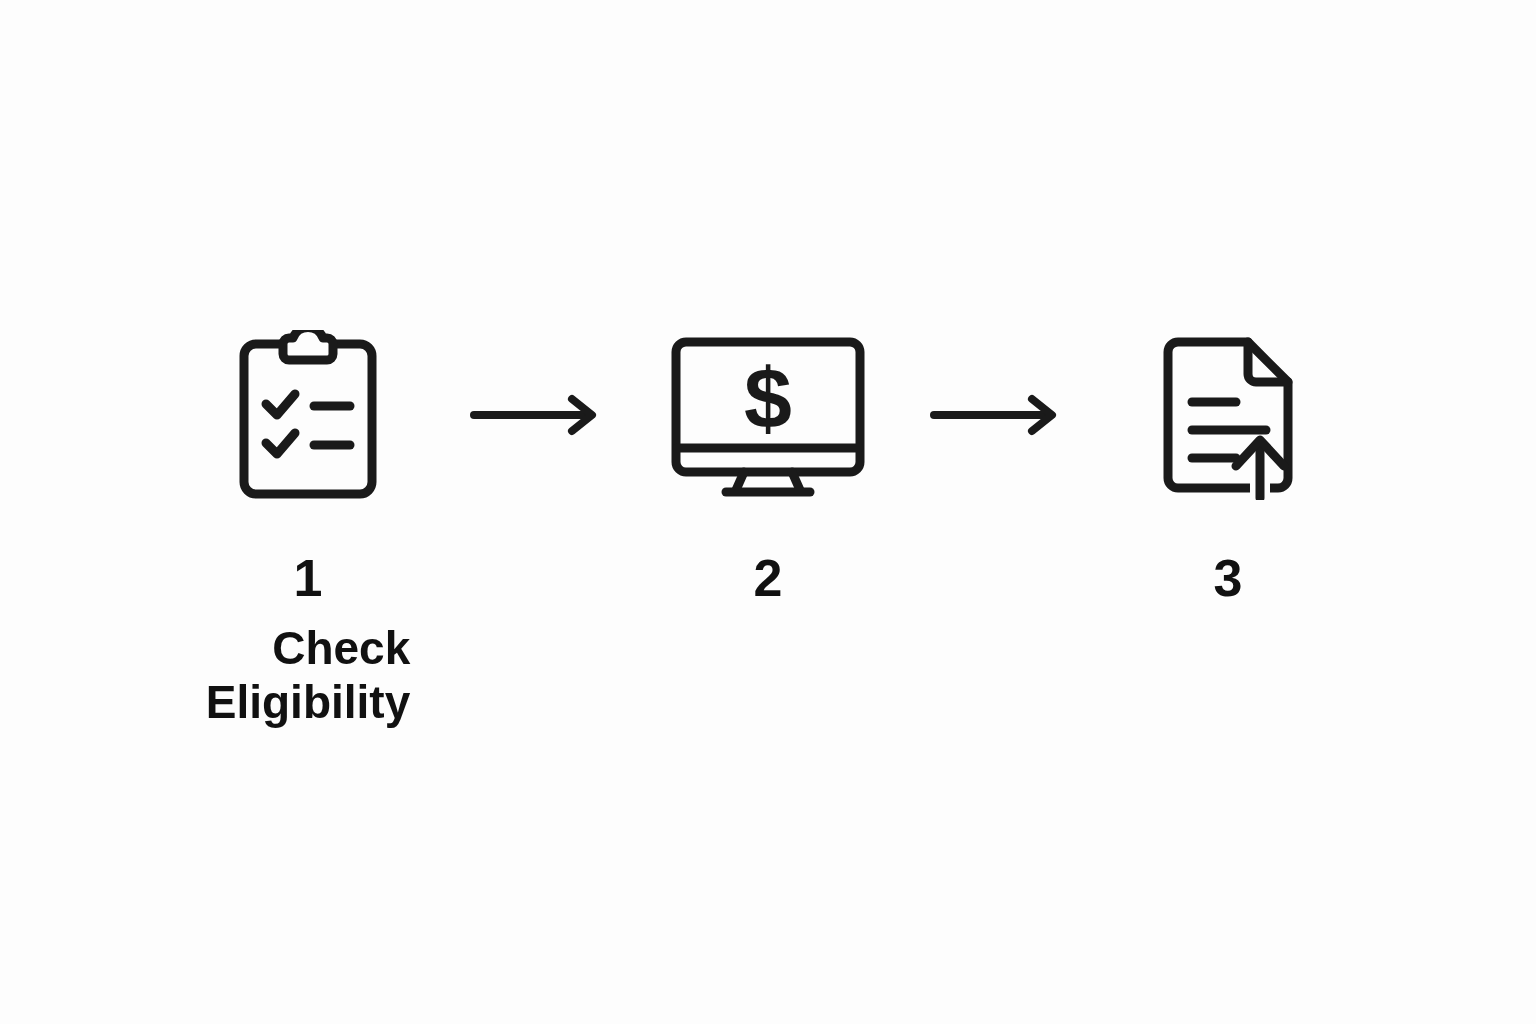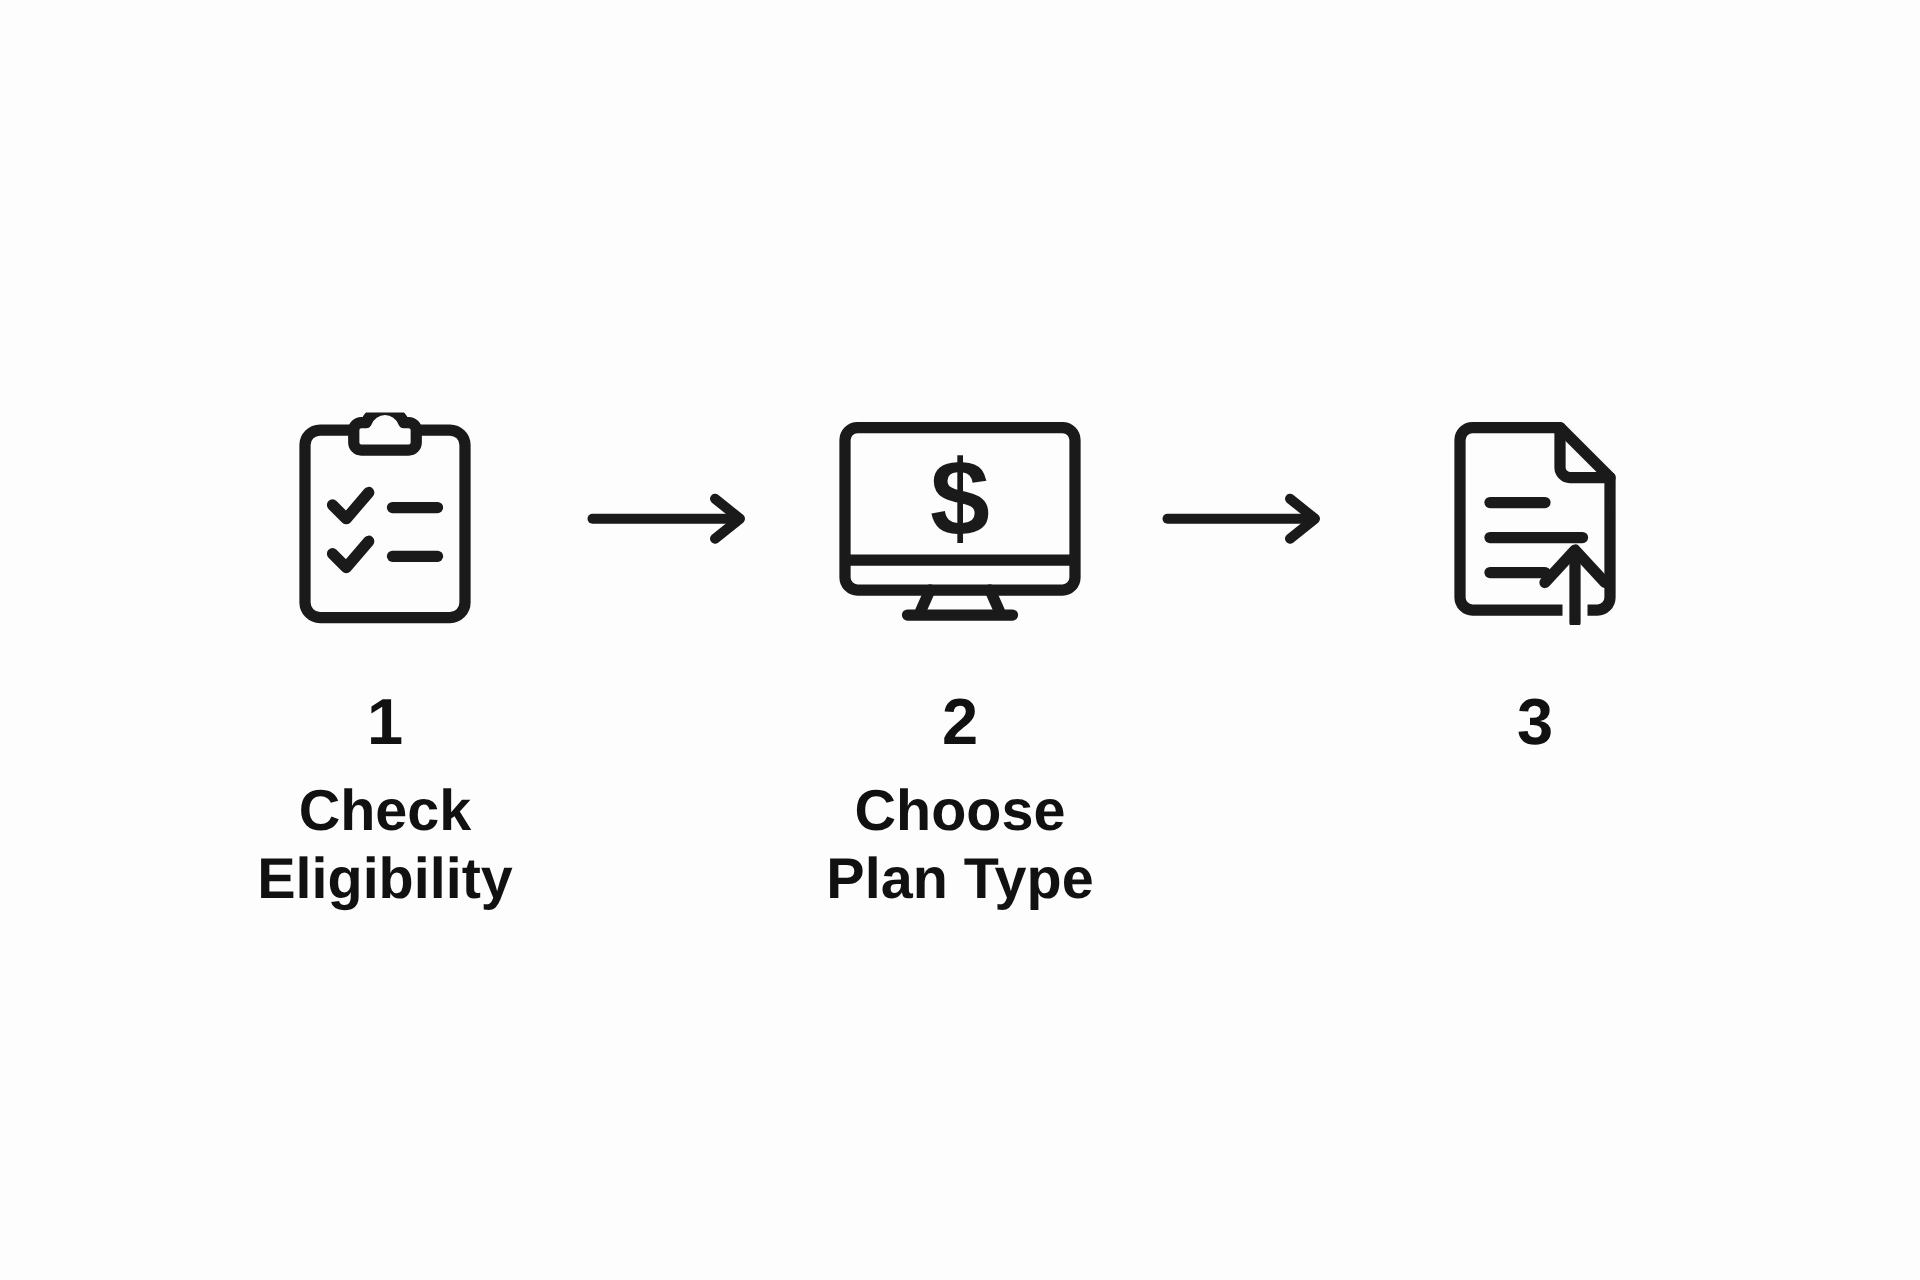--- a/index.html
+++ b/index.html
@@ -55,21 +55,21 @@
     line-height: 1;
     margin-top: 52px;
     letter-spacing: 0px;
   }
 
   .step-label {
     font-size: 46px;
     font-weight: bold;
     color: #111111;
     line-height: 1.17;
-    text-align: center;
+    text-align: right;
     margin-top: 18px;
     white-space: pre-line;
   }
 
   .connector {
     width: 160px;
     height: 170px;
     margin-top: 330px;
     display: flex;
     align-items: center;
@@ -130,22 +130,20 @@
             <line x1="74" y1="142" x2="66" y2="160"></line>
             <line x1="122" y1="142" x2="130" y2="160"></line>
 
             <line x1="56" y1="162" x2="140" y2="162"></line>
           </g>
 
           <text x="98" y="98" text-anchor="middle" font-family="'Liberation Sans', sans-serif" font-size="86" font-weight="bold" fill="#1a1a1a">$</text>
         </svg>
       </div>
       <div class="step-number">2</div>
-      <div class="step-label">Choose
-Plan Type</div>
     </div>
 
     <div class="connector">
       <svg width="140" height="44" viewBox="0 0 140 44">
         <g fill="none" stroke="#1a1a1a" stroke-width="8" stroke-linecap="round" stroke-linejoin="round">
           <line x1="6" y1="22" x2="122" y2="22"></line>
           <polyline points="104,6 124,22 104,38"></polyline>
         </g>
       </svg>
     </div>

